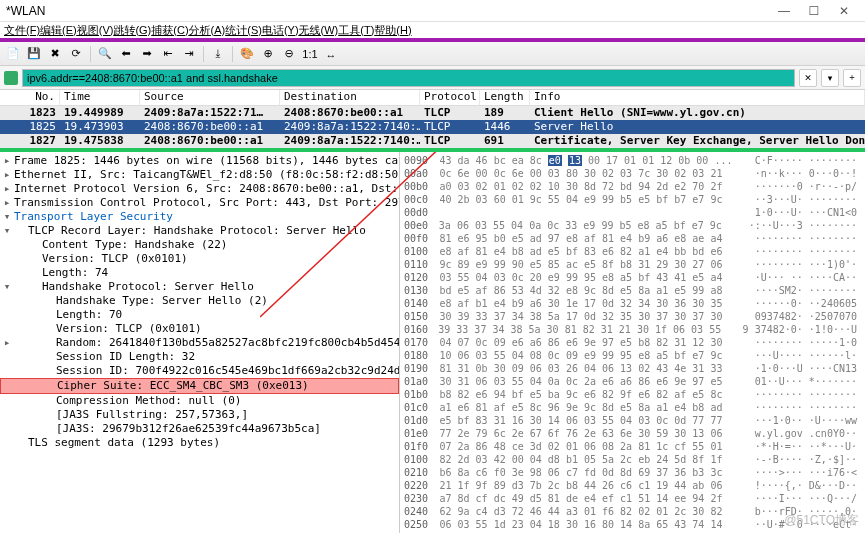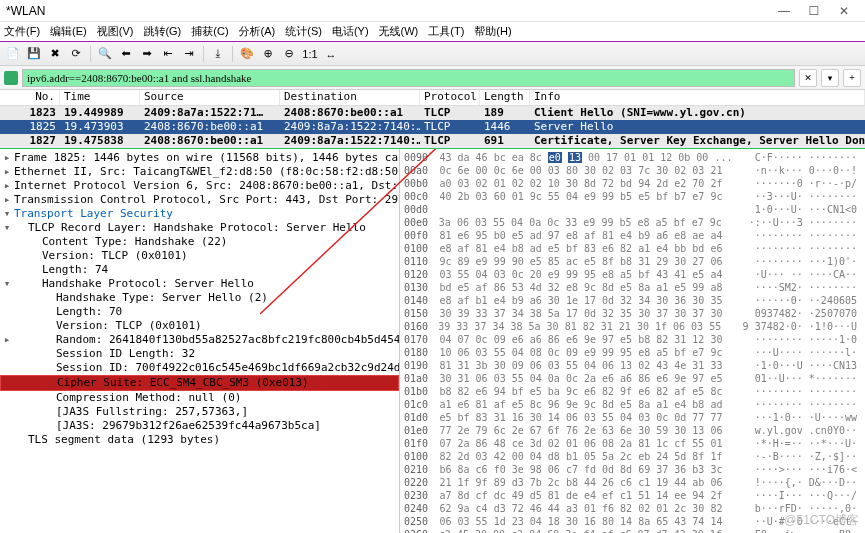--- a/index.html
+++ b/index.html
@@ -24,22 +24,22 @@
   font-size: 12px;
 }
 .titlebar .title { flex: 1; }
 .titlebar .win-btn { width: 30px; text-align: center; font-size: 12px; cursor: pointer; color: #555; }
 .menubar {
   height: 20px;
   display: flex;
   align-items: center;
   padding: 0 4px;
   font-size: 11px;
-  gap: 10px;
-  border-bottom: 1px solid #a21caf;
+  border-bottom: 4px solid #a21caf;
+  text-decoration: underline;
 }
 .menubar span { cursor: pointer; }
 .toolbar {
   height: 24px;
   display: flex;
   align-items: center;
   padding: 2px 4px;
   gap: 3px;
   background: linear-gradient(#f6f6f6,#eaeaea);
   border-bottom: 1px solid #d0d0d0;
@@ -53,28 +53,28 @@
   padding: 2px 4px;
   gap: 4px;
   background: #f5f5f5;
   border-bottom: 1px solid #d0d0d0;
 }
 .filterbar .bookmark { width: 14px; height: 14px; background: #3a6; border-radius: 2px; }
 .filterbar input {
   flex: 1;
   height: 18px;
   border: 1px solid #bbb;
-  background: #86efac;
+  background: #14b8a6;
   padding: 0 4px;
   font-size: 11px;
-  font-family: Liberation Serif, serif;
+  font-family: Liberation Sans, sans-serif;
 }
 .filterbar .fbtn { width: 18px; height: 18px; display: inline-flex; align-items: center; justify-content: center; border: 1px solid #ccc; border-radius: 2px; cursor: pointer; background: #fff; font-size: 9px; }
 .packet-list {
-  border-bottom: 1px solid #22c55e;
+  border-bottom: 4px solid #22c55e;
   overflow: hidden;
 }
 .pl-head, .pl-row {
   display: flex;
   font-family: "Consolas", monospace;
   font-size: 11px;
   line-height: 14px;
 }
 .pl-head { background: #fff; border-bottom: 1px solid #ddd; color: #000; height: 16px; }
 .pl-head > div { border-right: 1px solid #e8e8e8; padding: 0 4px; }
@@ -102,21 +102,21 @@
   font-size: 11px;
   line-height: 14px;
   padding: 2px 0;
 }
 .tree-pane .node { white-space: nowrap; padding-left: 14px; position: relative; }
 .tree-pane .node .tw { position: absolute; left: 2px; width: 10px; text-align: center; color: #666; cursor: pointer; }
 .tree-pane .node.l1 { padding-left: 14px; }
 .tree-pane .node.l2 { padding-left: 28px; }
 .tree-pane .node.l3 { padding-left: 42px; }
 .tree-pane .node.l4 { padding-left: 56px; }
-.tree-pane .node.hl { background: #b91c1c; border: 1px solid #e04040; }
+.tree-pane .node.hl { background: #fca5a5; border: 1px solid #e04040; }
 .tree-pane .node.link { color: #0060c0; }
 .hex-pane {
   flex: 1;
   overflow: auto;
   font-family: "Consolas", monospace;
   font-size: 10px;
   line-height: 13px;
   padding: 2px 4px;
   white-space: nowrap;
   color: #808080;
@@ -333,21 +333,21 @@
         <span class="hx-bytes">04 07 0c 09 e6 a6 86 e6  9e 97 e5 b8 82 31 12 30</span>
         <span class="hx-ascii">········  ·····1·0</span>
       </div>
       <div class="hx-row">
         <span class="hx-off">0180</span>
         <span class="hx-bytes">10 06 03 55 04 08 0c 09  e9 99 95 e8 a5 bf e7 9c</span>
         <span class="hx-ascii">···U····  ······l·</span>
       </div>
       <div class="hx-row">
         <span class="hx-off">0190</span>
-        <span class="hx-bytes">81 31 3b 30 09 06 03 55  04 06 13 02 43 4e 31 33</span>
+        <span class="hx-bytes">81 31 0b 30 09 06 03 26  04 06 13 02 43 4e 31 33</span>
         <span class="hx-ascii">·1·0···U  ····CN13</span>
       </div>
       <div class="hx-row">
         <span class="hx-off">01a0</span>
         <span class="hx-bytes">30 31 06 03 55 04 0a 0c  2a e6 a6 86 e6 9e 97 e5</span>
         <span class="hx-ascii">01··U···  *·······</span>
       </div>
       <div class="hx-row">
         <span class="hx-off">01b0</span>
         <span class="hx-bytes">b8 82 e6 94 bf e5 ba 9c  e6 82 9f e6 82 af e5 8c</span>

